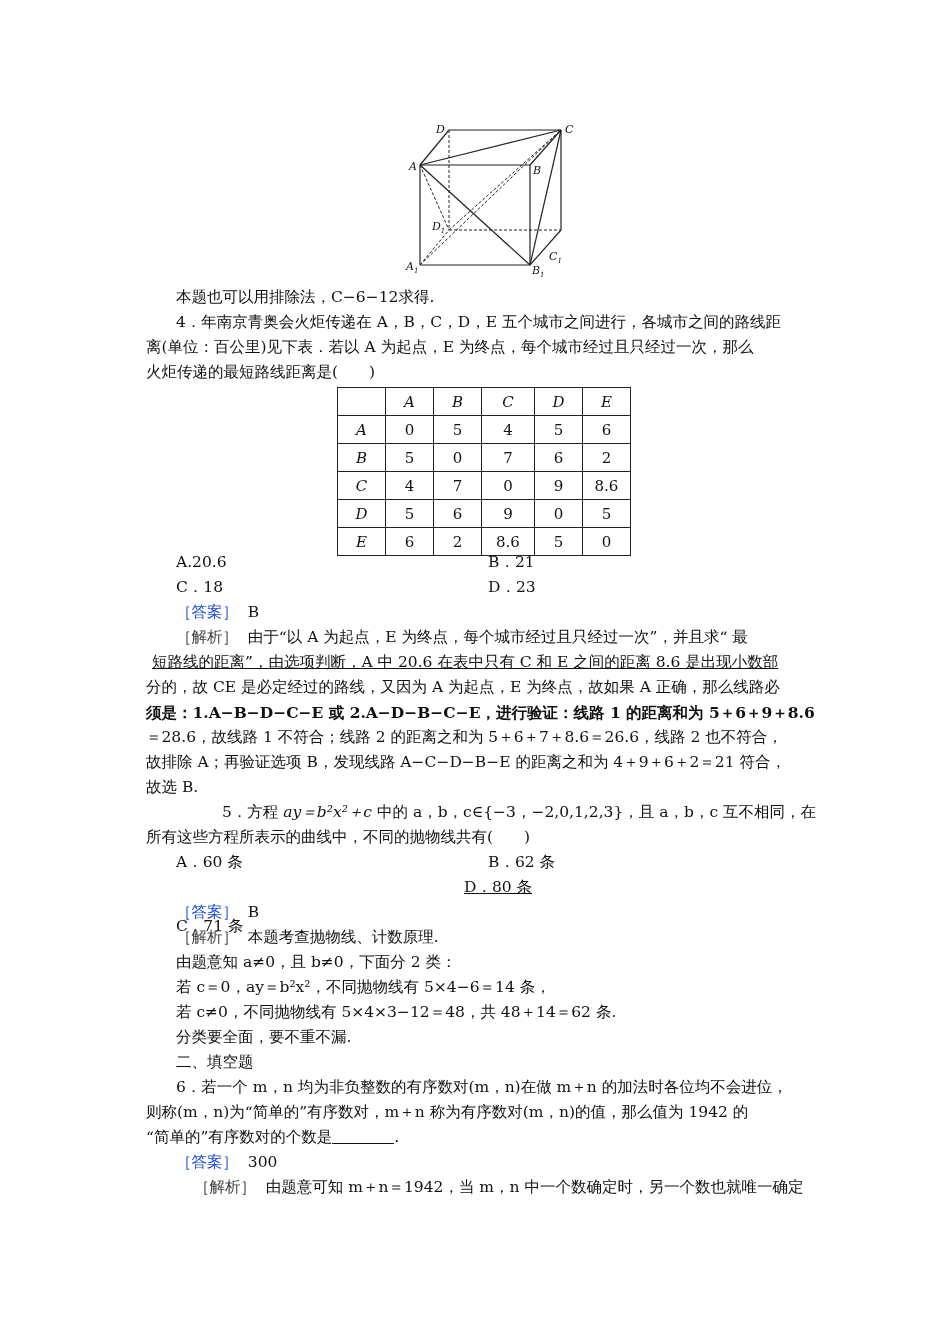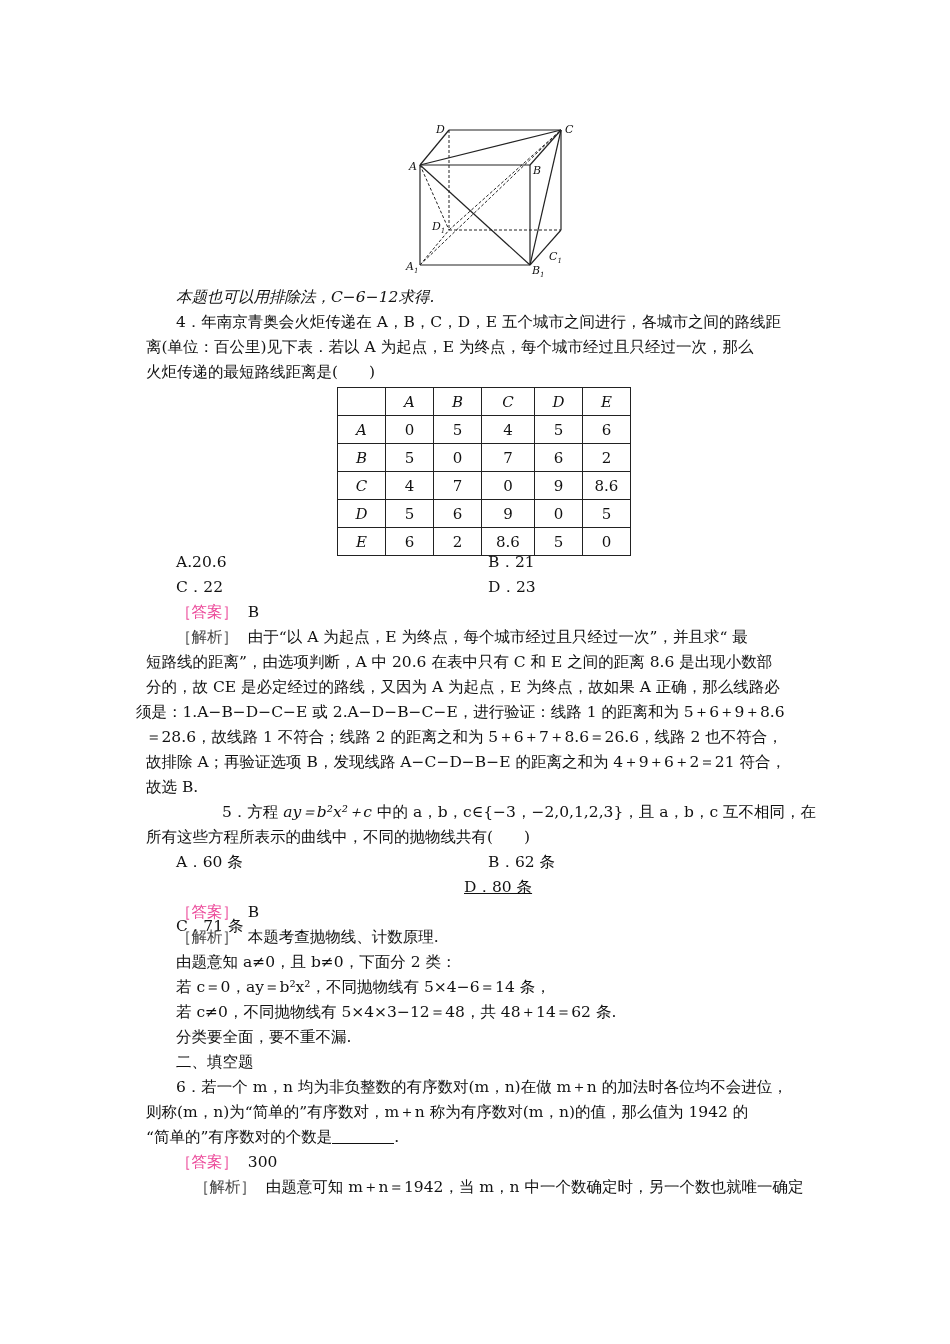--- a/index.html
+++ b/index.html
@@ -2,21 +2,21 @@
 <html><head>
 <meta charset="utf-8">
 <style>
   html, body { margin:0; padding:0; background:#ffffff; }
   body { width:950px; height:1344px; position:relative; overflow:hidden;
          font-family:"DejaVu Serif", "Liberation Serif", serif; color:#111; font-size:15.5px; }
   .page { position:absolute; left:0; top:0; width:950px; height:1344px; }
   .figure { position:absolute; left:398px; top:120px; width:190px; height:160px; }
   .line { position:absolute; left:176px; width:640px; white-space:nowrap; line-height:25px; height:25px; }
   .i { font-style:italic; }
-  .red { color:#ec4899; }
+  .red { color:#1d4ed8; }
   .blue { color:#404040; }
   table.dist { position:absolute; left:337px; top:387px; border-collapse:collapse; font-size:15px; }
   table.dist td { border:1px solid #222; width:47px; height:27px; text-align:center; padding:0; }
   table.dist td:first-child { width:47px; }
   table.dist td:nth-child(4) { width:52px; }
   .opt { position:absolute; white-space:nowrap; line-height:25px; }
   .blank { display:inline-block; width:62px; border-bottom:1px solid #111; height:16px; vertical-align:-2px; }
 </style>
 </head>
 <body>
@@ -54,21 +54,21 @@
       <text x="167" y="13">C</text>
       <text x="11" y="50">A</text>
       <text x="135" y="54">B</text>
       <text x="34" y="110">D<tspan font-size="7" dy="3">1</tspan></text>
       <text x="151" y="140">C<tspan font-size="7" dy="3">1</tspan></text>
       <text x="8" y="150">A<tspan font-size="7" dy="3">1</tspan></text>
       <text x="134" y="154">B<tspan font-size="7" dy="3">1</tspan></text>
     </g>
   </svg>
 
-  <div class="line" style="top:285px;font-style:italic;">本题也可以用排除法，C−6−12求得.</div>
+  <div class="line" style="top:285px;">本题也可以用排除法，C−6−12求得.</div>
 
   <div class="line" style="top:310px; left:176px;">4．年南京青奥会火炬传递在 A，B，C，D，E 五个城市之间进行，各城市之间的路线距</div>
   <div class="line" style="top:335px; left:146px;">离(单位：百公里)见下表．若以 A 为起点，E 为终点，每个城市经过且只经过一次，那么</div>
   <div class="line" style="top:360px; left:146px;">火炬传递的最短路线距离是(　　)</div>
 
   <table class="dist">
     <tbody>
         <tr>
       <td class="i"></td>
       <td class="i">A</td>
@@ -115,32 +115,32 @@
           <td>2</td>
           <td>8.6</td>
           <td>5</td>
           <td>0</td>
     </tr>
   </tbody>
     </table>
 
   <div class="opt" style="top:550px; left:176px;">A.20.6</div>
   <div class="opt" style="top:550px; left:488px;">B．21</div>
-  <div class="opt" style="top:575px; left:176px;">C．22</div>
+  <div class="opt" style="top:575px; left:176px;">C．18</div>
   <div class="opt" style="top:575px; left:488px;">D．23</div>
 
   <div class="line" style="top:600px;">
     <span class="red">［答案］</span>&nbsp;&nbsp;<span>B</span>
   </div>
   <div class="line" style="top:625px;">
     <span class="blue">［解析］</span>&nbsp;&nbsp;<span>由于“以 A 为起点，E 为终点，每个城市经过且只经过一次”，并且求“ 最</span>
   </div>
-  <div class="line" style="top:650px; left:146px;">短路线的距离”，由选项判断，A 中 20.6 在表中只有 C 和 E 之间的距离 8.6 是出现小数部</div>
+  <div class="line" style="top:650px; left:152px;text-decoration:underline;">短路线的距离”，由选项判断，A 中 20.6 在表中只有 C 和 E 之间的距离 8.6 是出现小数部</div>
   <div class="line" style="top:675px; left:146px;">分的，故 CE 是必定经过的路线，又因为 A 为起点，E 为终点，故如果 A 正确，那么线路必</div>
-  <div class="line" style="top:700px; left:136px;">须是：1.A−B−D−C−E 或 2.A−D−B−C−E，进行验证：线路 1 的距离和为 5＋6＋9＋8.6</div>
+  <div class="line" style="top:700px; left:146px;font-weight:bold;">须是：1.A−B−D−C−E 或 2.A−D−B−C−E，进行验证：线路 1 的距离和为 5＋6＋9＋8.6</div>
   <div class="line" style="top:725px; left:146px;">＝28.6，故线路 1 不符合；线路 2 的距离之和为 5＋6＋7＋8.6＝26.6，线路 2 也不符合，</div>
   <div class="line" style="top:750px; left:146px;">故排除 A；再验证选项 B，发现线路 A−C−D−B−E 的距离之和为 4＋9＋6＋2＝21 符合，</div>
   <div class="line" style="top:775px; left:146px;">故选 B.</div>
 
   <div class="line" style="top:800px;text-align:right;">
     <span>5．方程 </span><span class="i">ay＝b²x²＋c</span><span> 中的 a，b，c∈{−3，−2,0,1,2,3}，且 a，b，c 互不相同，在</span>
   </div>
   <div class="line" style="top:825px; left:146px;">所有这些方程所表示的曲线中，不同的抛物线共有(　　)</div>
 
   <div class="opt" style="top:850px; left:176px;">A．60 条</div>

